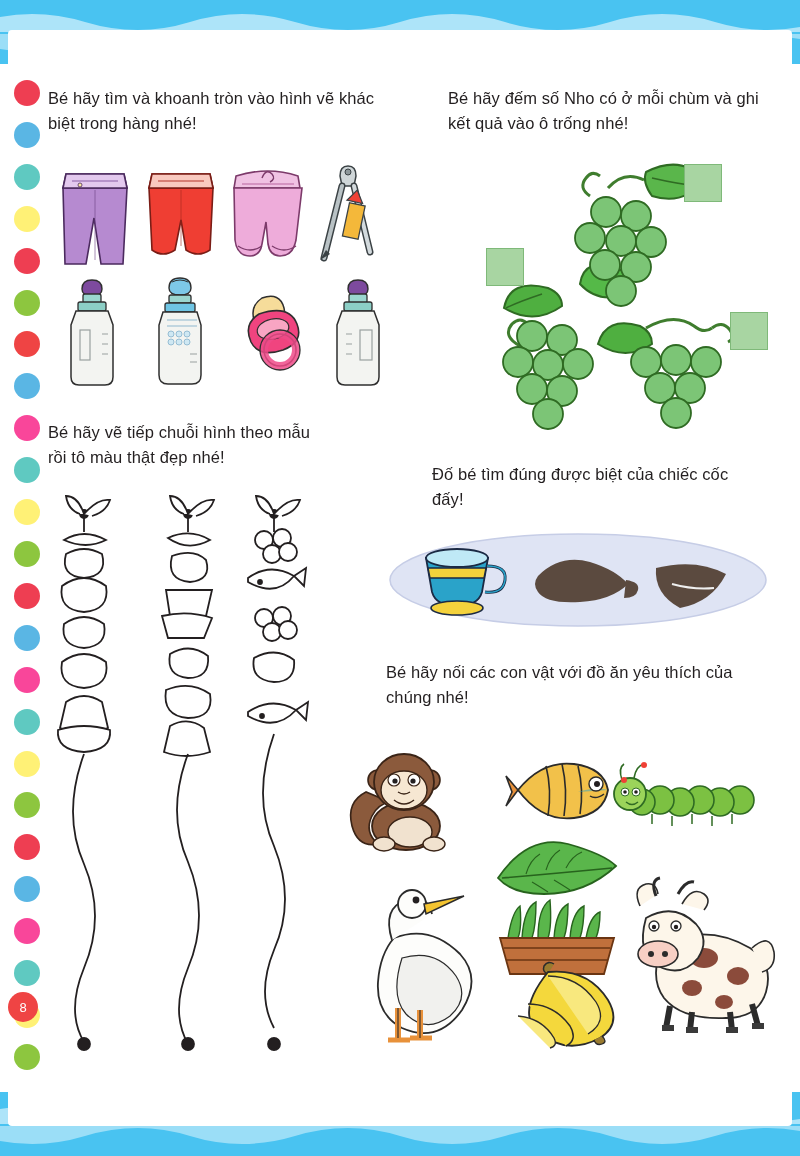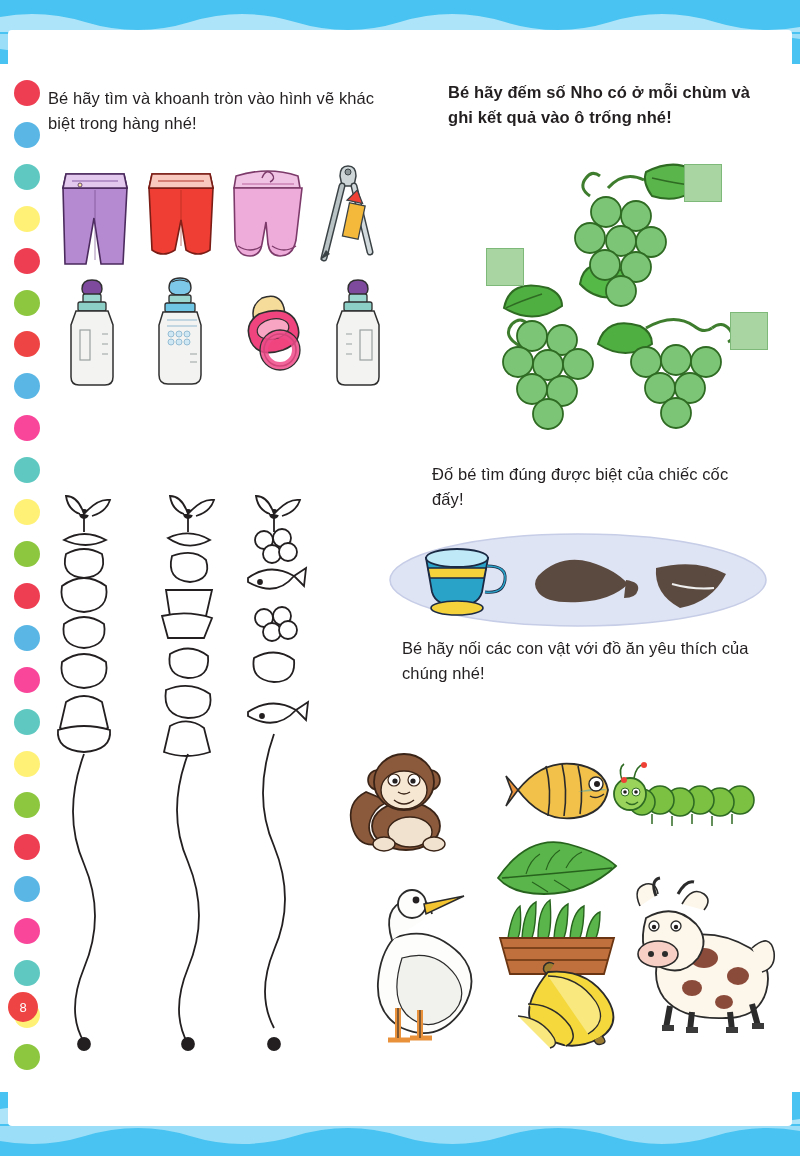--- a/index.html
+++ b/index.html
@@ -219,21 +219,21 @@
           <path d="M42 6 q10 0 10 9 q0 7 -10 7 q-10 0 -10 -7 q0 -9 10 -9z" fill="#7d4a9e" stroke="#2f2f2f" stroke-width="1.4"></path>
           <rect x="33" y="20" width="18" height="9" rx="2" fill="#9bd6cf" stroke="#2f2f2f" stroke-width="1.3"></rect>
           <rect x="28" y="28" width="28" height="9" rx="2" fill="#8ccfc6" stroke="#2f2f2f" stroke-width="1.3"></rect>
           <path d="M26 37 h32 l5 14 v52 q0 8 -8 8 h-26 q-8 0 -8 -8 v-52 z" fill="#f3f4f1" stroke="#2f2f2f" stroke-width="1.5"></path>
           <rect x="44" y="56" width="12" height="30" fill="none" stroke="#9aa0a0" stroke-width="1.2"></rect>
           <path d="M30 60 h6 M30 70 h6 M30 80 h6" stroke="#9aa0a0" stroke-width="1.1"></path>
         </g>
       </svg>
     </div>
 
-    <div class="prompt" style="left:448px; top:80px; width:320px;font-weight:bold;">Bé hãy đếm số Nho có ở mỗi chùm và ghi kết quả vào ô trống nhé!</div>
+    <div class="prompt" style="left:448px; top:86px; width:320px;">Bé hãy đếm số Nho có ở mỗi chùm và ghi kết quả vào ô trống nhé!</div>
 
     <div class="art" style="left:440px; top:150px;">
       <svg width="340" height="280" viewBox="0 0 340 280">
 
         <g fill="none" stroke="#3f7d2e" stroke-width="3">
           <path d="M168 38 q16 -18 36 -8"></path>
           <path d="M204 30 q14 -10 30 0"></path>
           <path d="M150 46 q-12 -8 -4 -18 q6 -8 14 -2"></path>
         </g>
 
@@ -287,20 +287,24 @@
             <circle cx="250" cy="238" r="15"></circle>
           <circle cx="236" cy="263" r="15"></circle>
         </g>
       </svg>
     </div>
 
     <div class="box-answer" style="left:684px; top:164px; width:38px; height:38px;"></div>
     <div class="box-answer" style="left:486px; top:248px; width:38px; height:38px;"></div>
     <div class="box-answer" style="left:730px; top:312px; width:38px; height:38px;"></div>
 
+    <div class="prompt" style="left:48px; top:420px; width:330px;">
+      <span>Bé hãy vẽ tiếp chuỗi hình theo mẫu</span><br>
+      <span>rồi tô màu thật đẹp nhé!</span>
+    </div>
 
     <div class="art" style="left:44px; top:478px;">
       <svg width="360" height="580" viewBox="0 0 360 580" fill="none" stroke="#231f20" stroke-width="1.8">
 
         <g>
           <circle cx="40" cy="36" r="4" fill="#231f20"></circle>
           <path d="M40 36 q14 -16 26 -14 q-4 12 -18 16" fill="#fff"></path>
           <path d="M40 36 q-6 -18 -18 -18 q2 14 14 18" fill="#fff"></path>
           <path d="M40 40 v14"></path>
           <path d="M20 62 q20 -12 42 0 q-20 10 -42 0z" fill="#fff"></path>
@@ -384,21 +388,21 @@
           <path d="M238 56 q14 2 12 10 q-2 8 -14 8" fill="#5b4a3f"></path>
         </g>
 
         <g>
           <path d="M268 44 q40 -10 70 6 q-14 28 -46 34 q-26 -14 -24 -40z" fill="#5b4a3f"></path>
           <path d="M284 60 q22 6 42 4" fill="none" stroke="#efefef" stroke-width="2"></path>
         </g>
       </svg>
     </div>
 
-    <div class="prompt" style="left:386px; top:636px; width:360px;margin-left:16px;">Bé hãy nối các con vật với đồ ăn yêu thích của chúng nhé!</div>
+    <div class="prompt" style="left:386px; top:660px; width:360px;">Bé hãy nối các con vật với đồ ăn yêu thích của chúng nhé!</div>
 
     <div class="art" style="left:344px; top:740px;">
       <svg width="130" height="120" viewBox="0 0 130 120">
         <path d="M22 52 q-20 10 -14 34 q6 22 26 18 q-14 -12 -6 -28 q6 -12 18 -14z" fill="#8b5a3c" stroke="#3a2417" stroke-width="1.6"></path>
         <ellipse cx="62" cy="86" rx="34" ry="24" fill="#8b5a3c" stroke="#3a2417" stroke-width="1.8"></ellipse>
         <ellipse cx="66" cy="92" rx="22" ry="15" fill="#f1e2cf" stroke="#3a2417" stroke-width="1.4"></ellipse>
         <ellipse cx="40" cy="104" rx="11" ry="7" fill="#f1e2cf" stroke="#3a2417" stroke-width="1.4"></ellipse>
         <ellipse cx="90" cy="104" rx="11" ry="7" fill="#f1e2cf" stroke="#3a2417" stroke-width="1.4"></ellipse>
         <circle cx="34" cy="40" r="10" fill="#8b5a3c" stroke="#3a2417" stroke-width="1.6"></circle>
         <circle cx="86" cy="40" r="10" fill="#8b5a3c" stroke="#3a2417" stroke-width="1.6"></circle>

